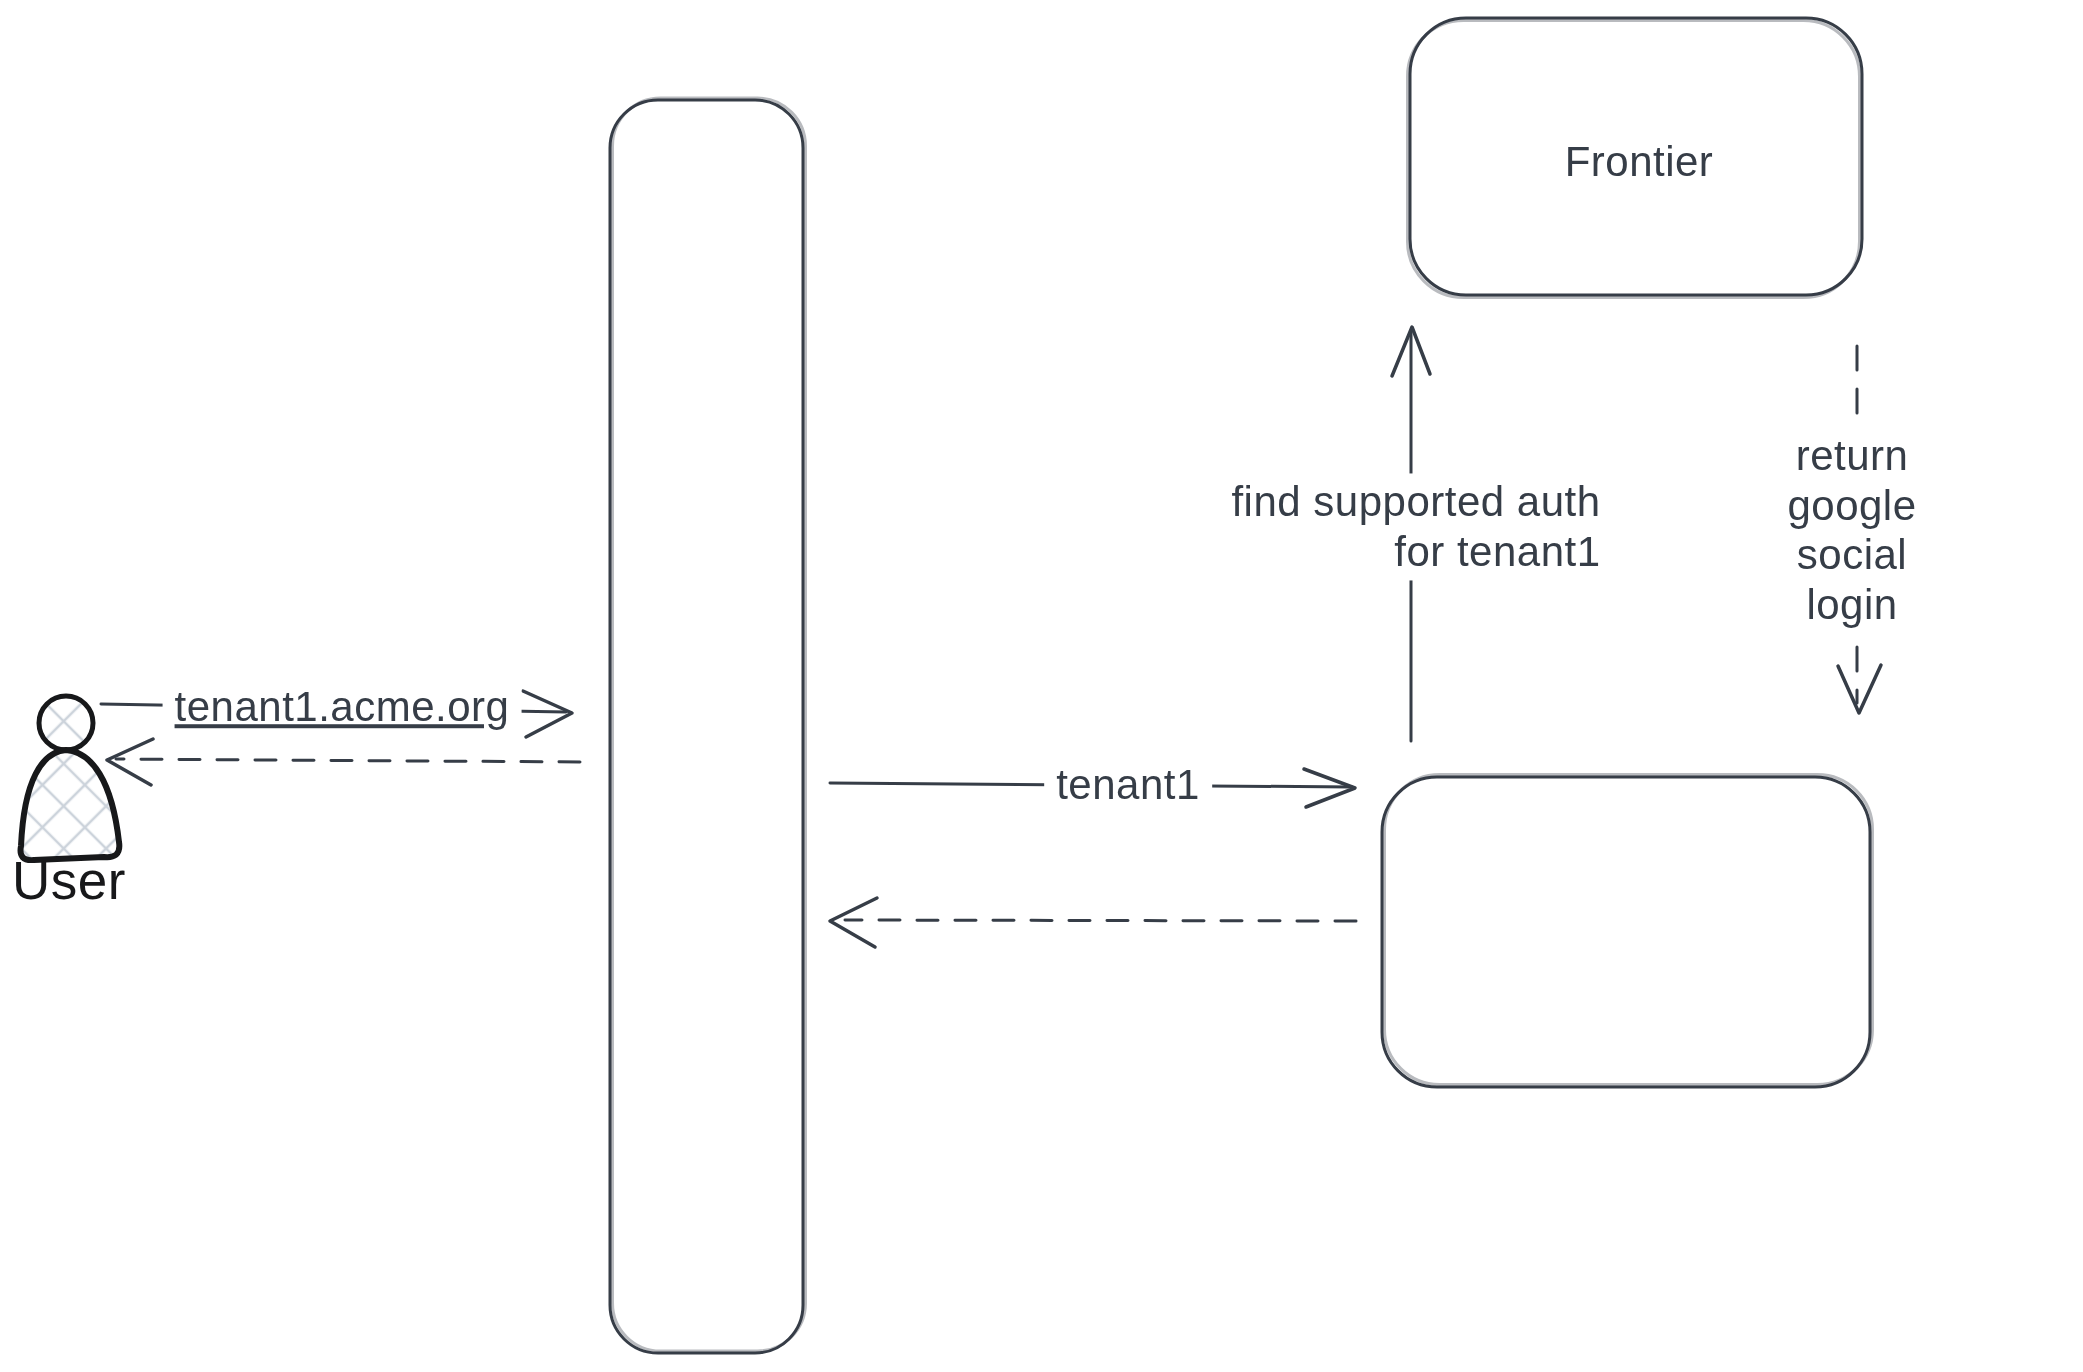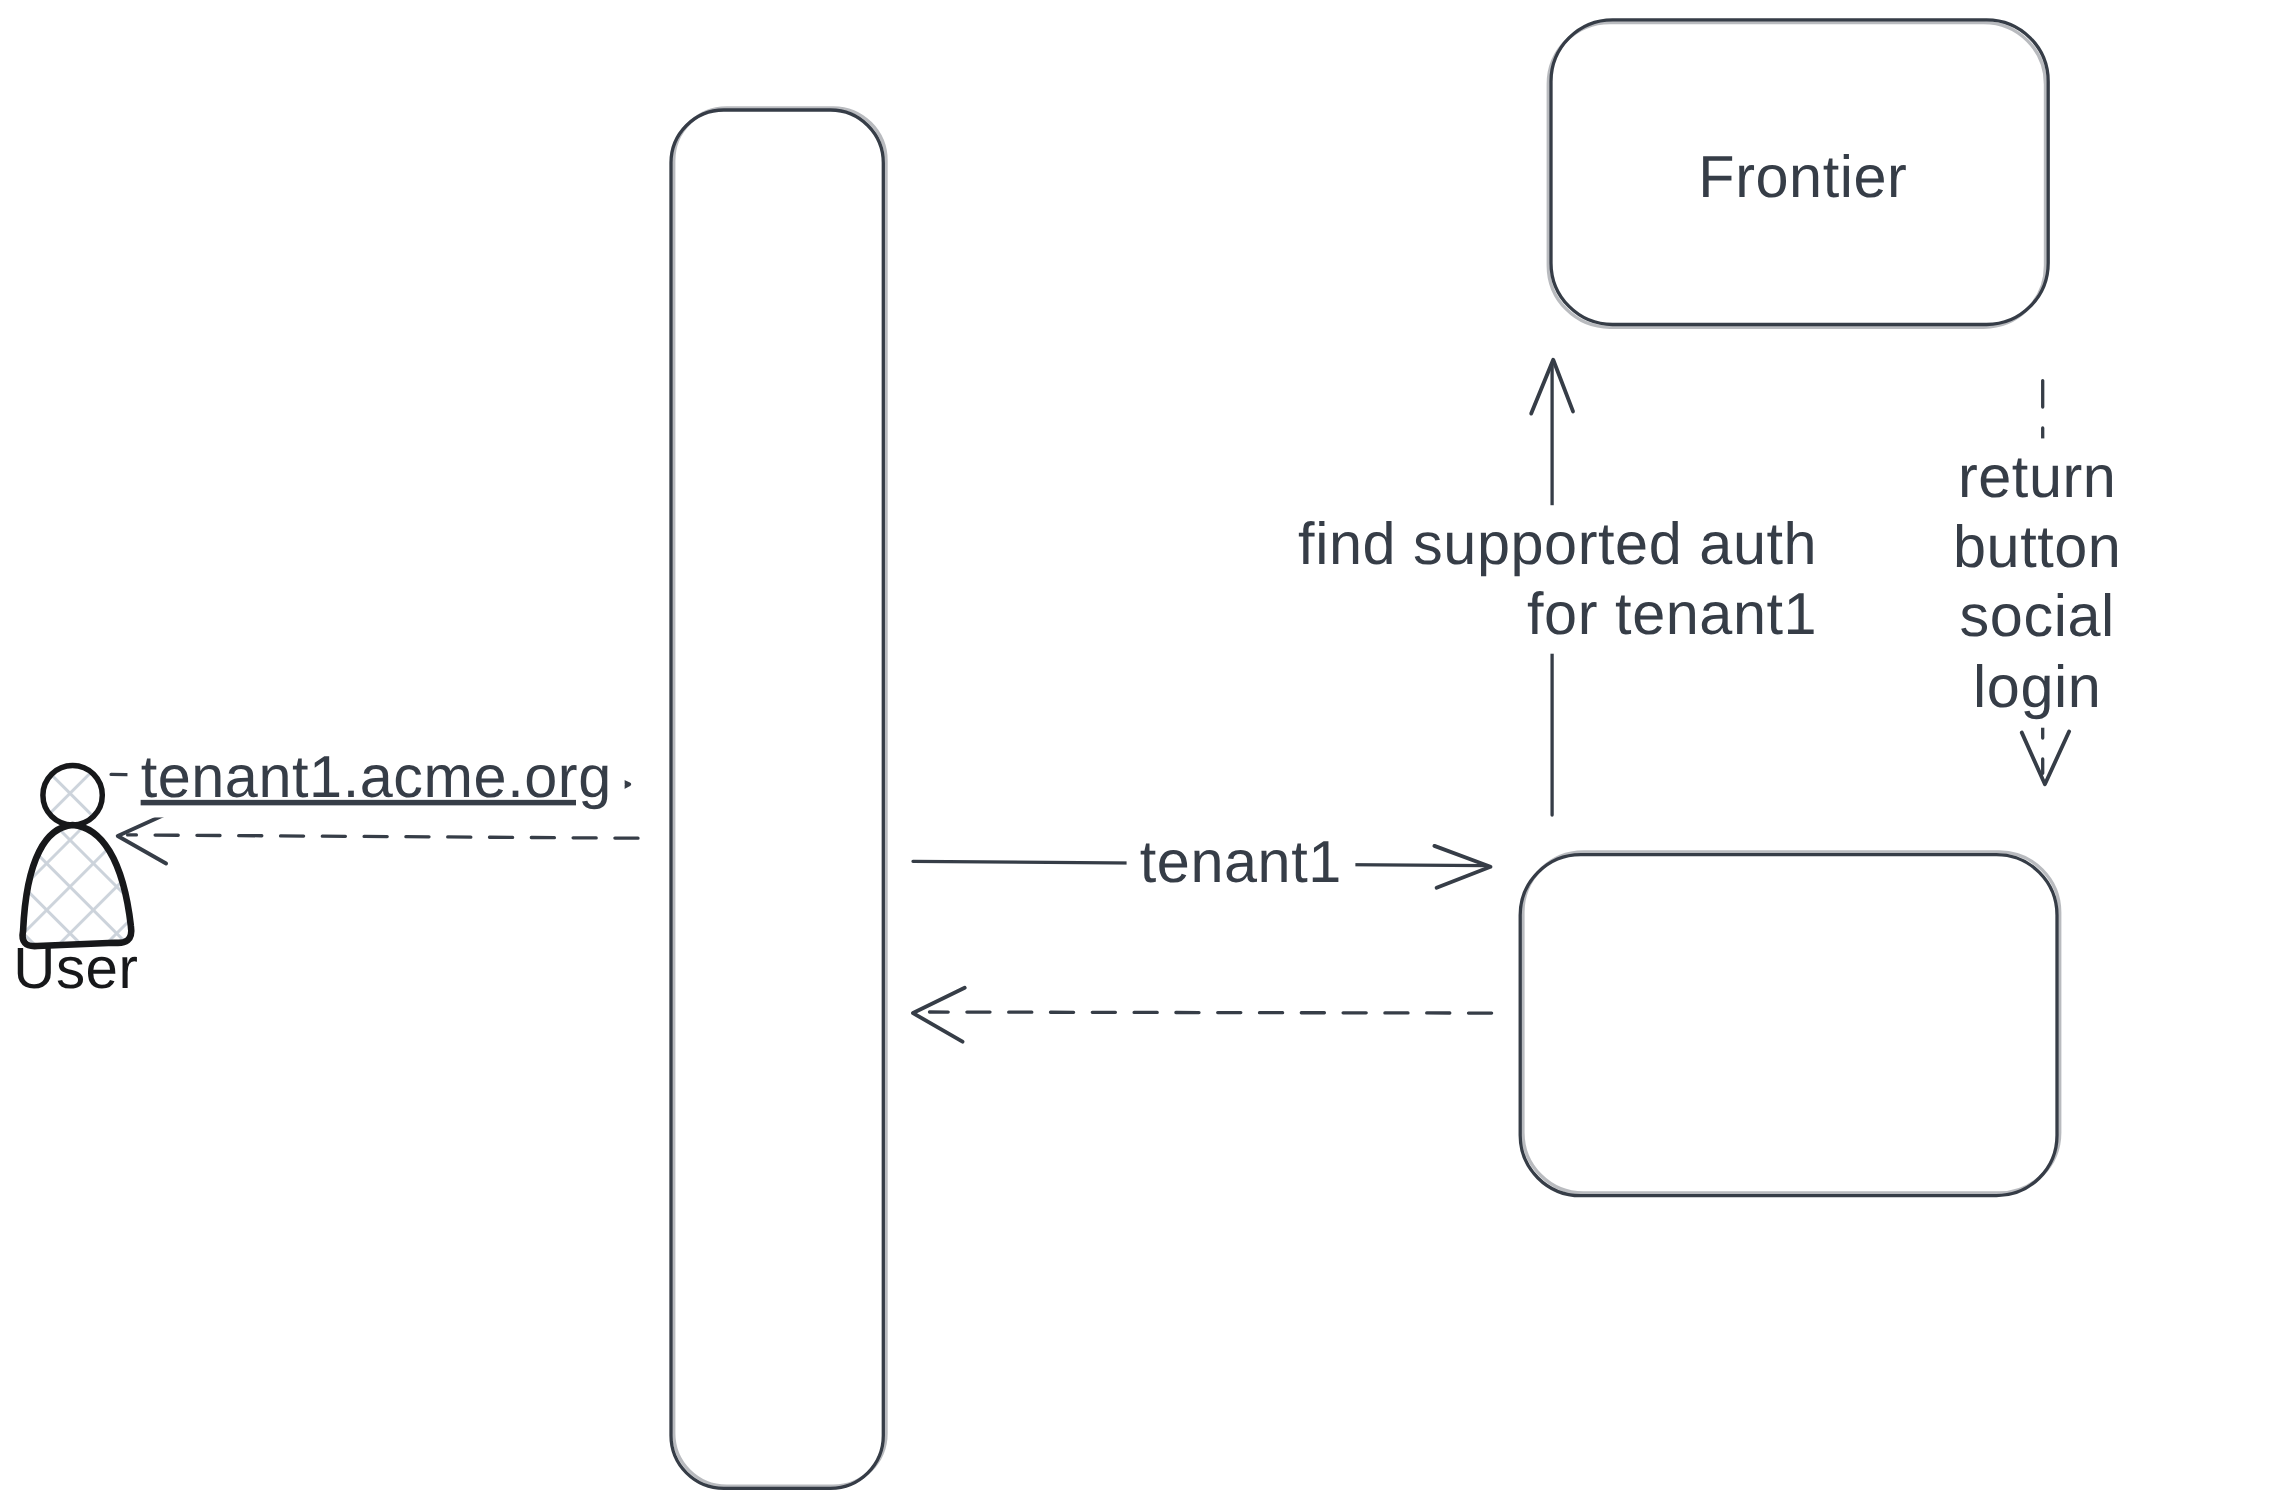--- a/index.html
+++ b/index.html
@@ -48,21 +48,21 @@
     fill: url(#hatch);
     stroke: var(--user-stroke);
     stroke-linejoin: round;
   }
   .hatch-line { stroke: var(--hatch); stroke-width: 2.6; }
 
   .label {
     position: absolute;
     transform: translate(-50%, -50%);
     color: var(--stroke);
-    font-size: 54px;
+    font-size: 42px;
     line-height: 1.18;
     white-space: pre-line;
     text-align: center;
     letter-spacing: 0.5px;
   }
   .label.on-line {
     background: var(--background);
     padding: 4px 12px;
   }
   .label.actor-label {
@@ -122,16 +122,16 @@
 
 
   <div class="label on-line" style="left:342px; top:707px;text-decoration:underline;">tenant1.acme.org</div>
 
   <div class="label on-line" style="left:1128px; top:785px;">tenant1</div>
 
 
   <div class="label on-line" style="left:1416px; top:527px;text-align:right;">find supported auth
 for tenant1</div>
 
-  <div class="label on-line" style="left:1852px; top:530px;">return button social
+  <div class="label on-line" style="left:1852px; top:530px;">return google social
 login</div>
 
 </div>
 
 </body></html>

